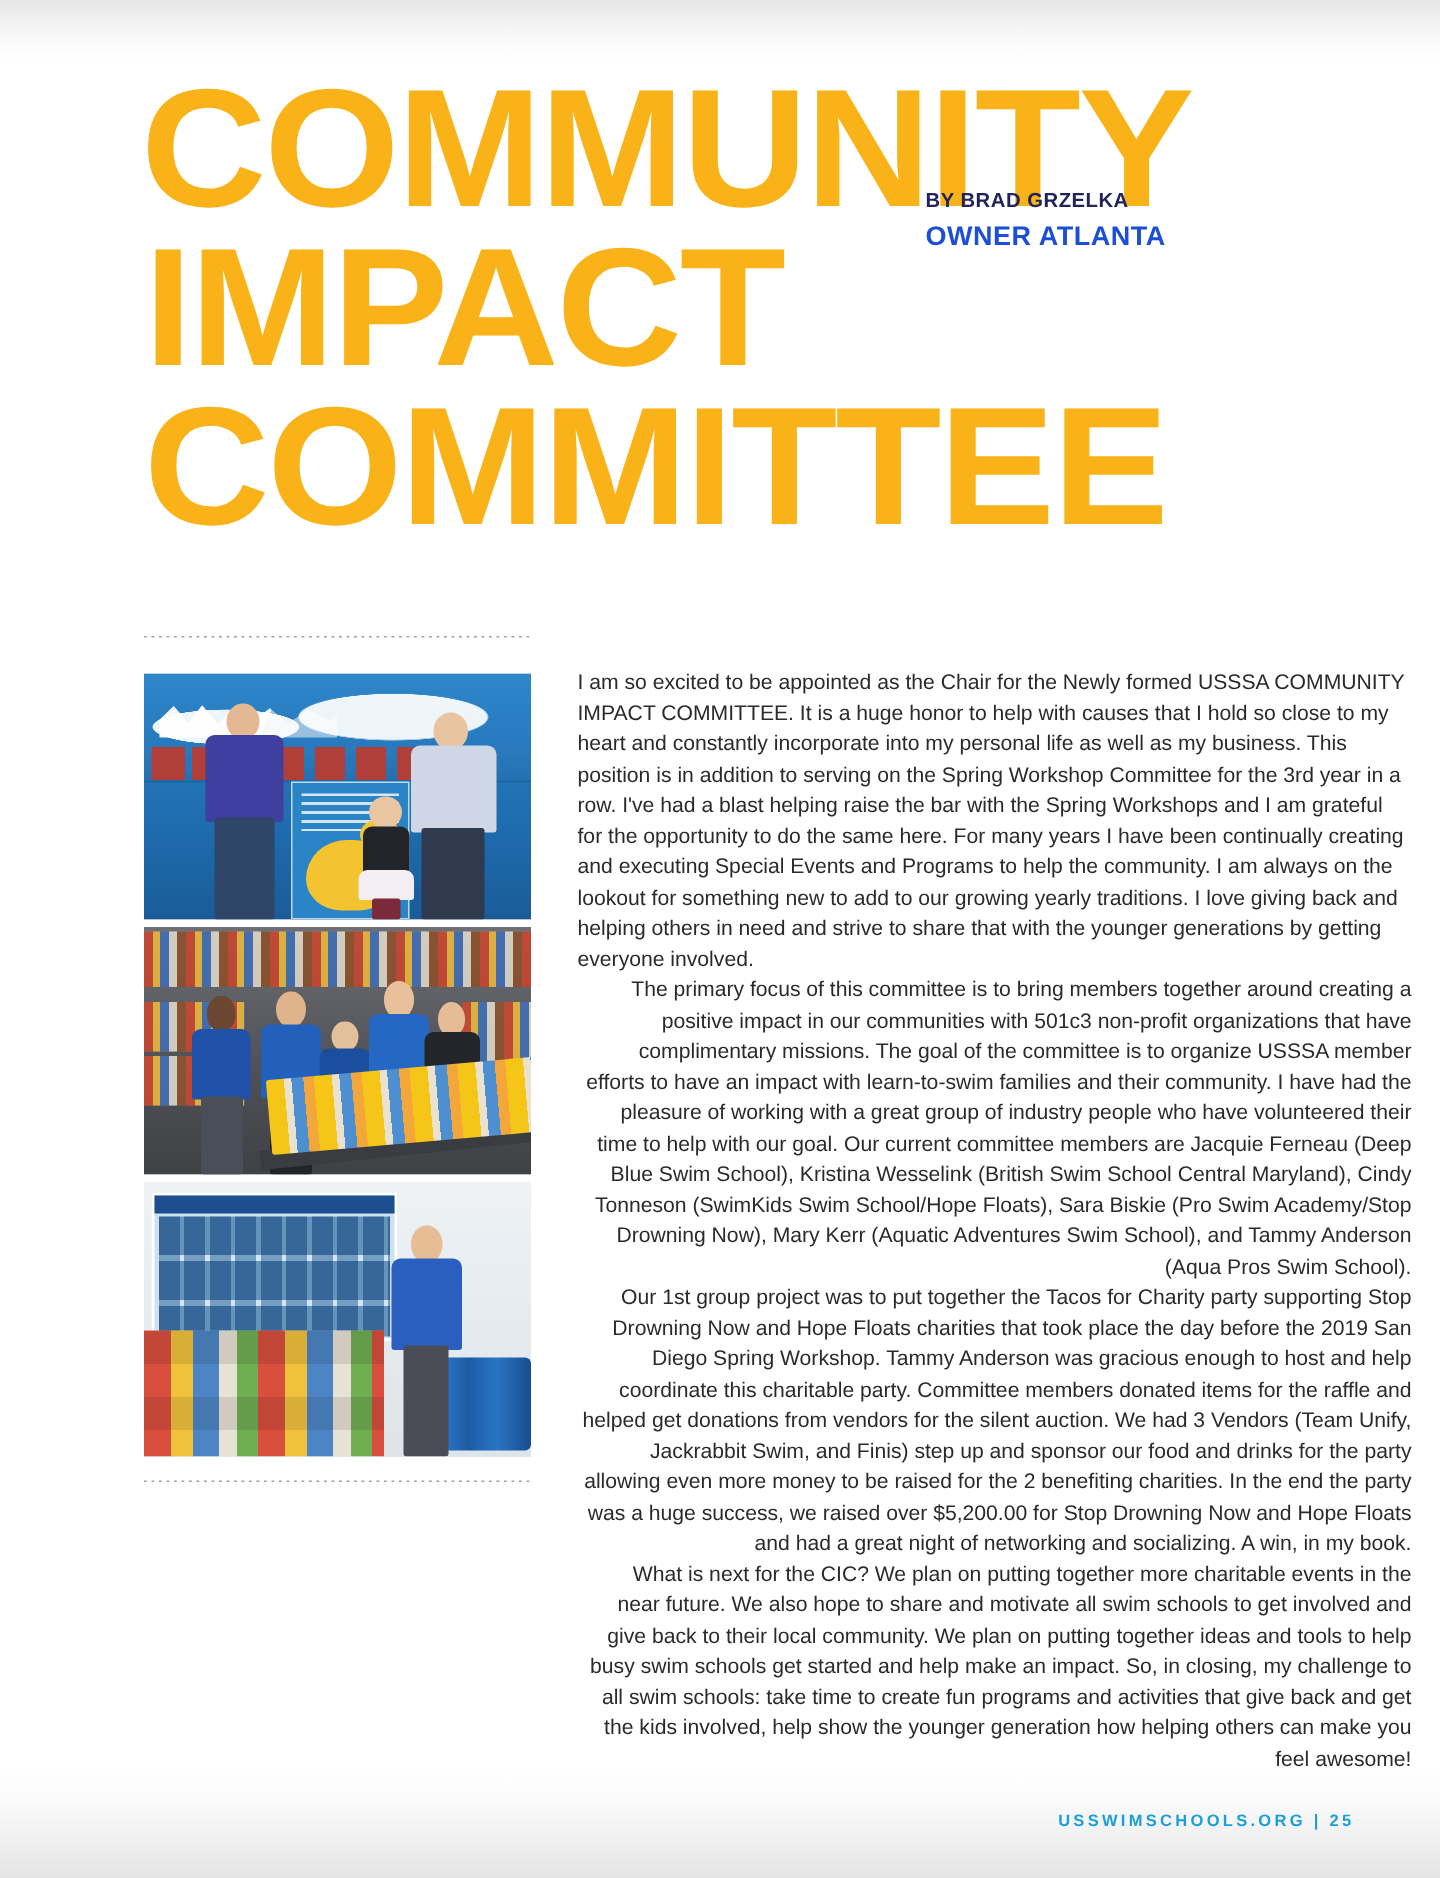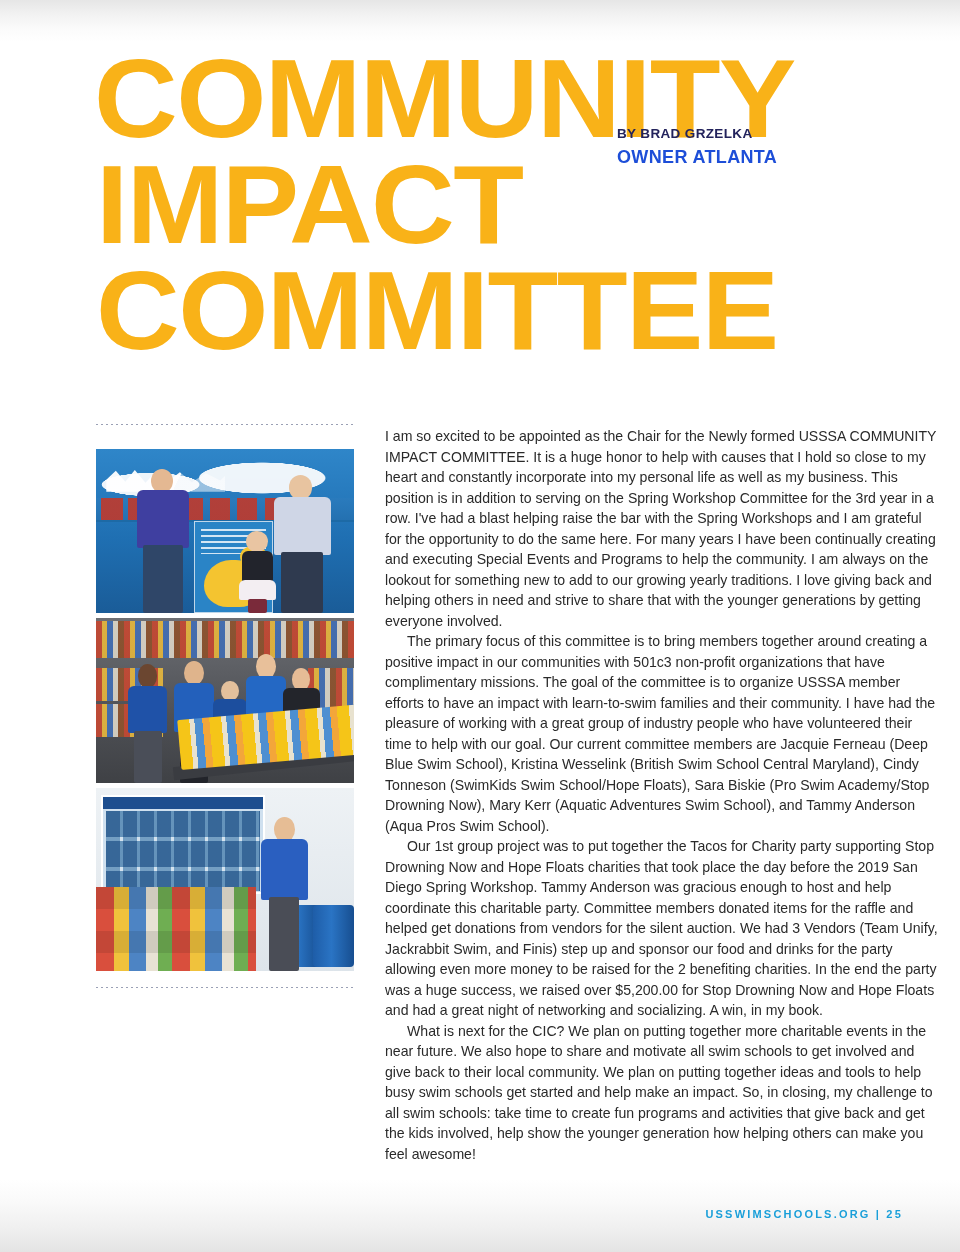--- a/index.html
+++ b/index.html
@@ -127,32 +127,33 @@
     letter-spacing: 0.3px;
     color: #5d6486;
     text-transform: uppercase;
     font-weight: normal;
   }
 
   
   .body-col {
     position: absolute;
     left: 349px;
-    top: 426px;
+    top: 444px;
     width: 556px;
   }
   .body-col p {
     margin: 0;
     font-size: 14.1px;
     line-height: 1.455;
     color: #2a2a2a;
     text-align: left;
   }
   .body-col p.indent {
     text-indent: 22px;
+    text-align: right;
   }
 
   
   .footer {
     position: absolute;
     right: 57px;
     bottom: 32px;
     font-size: 11px;
     font-weight: bold;
     letter-spacing: 2.2px;

